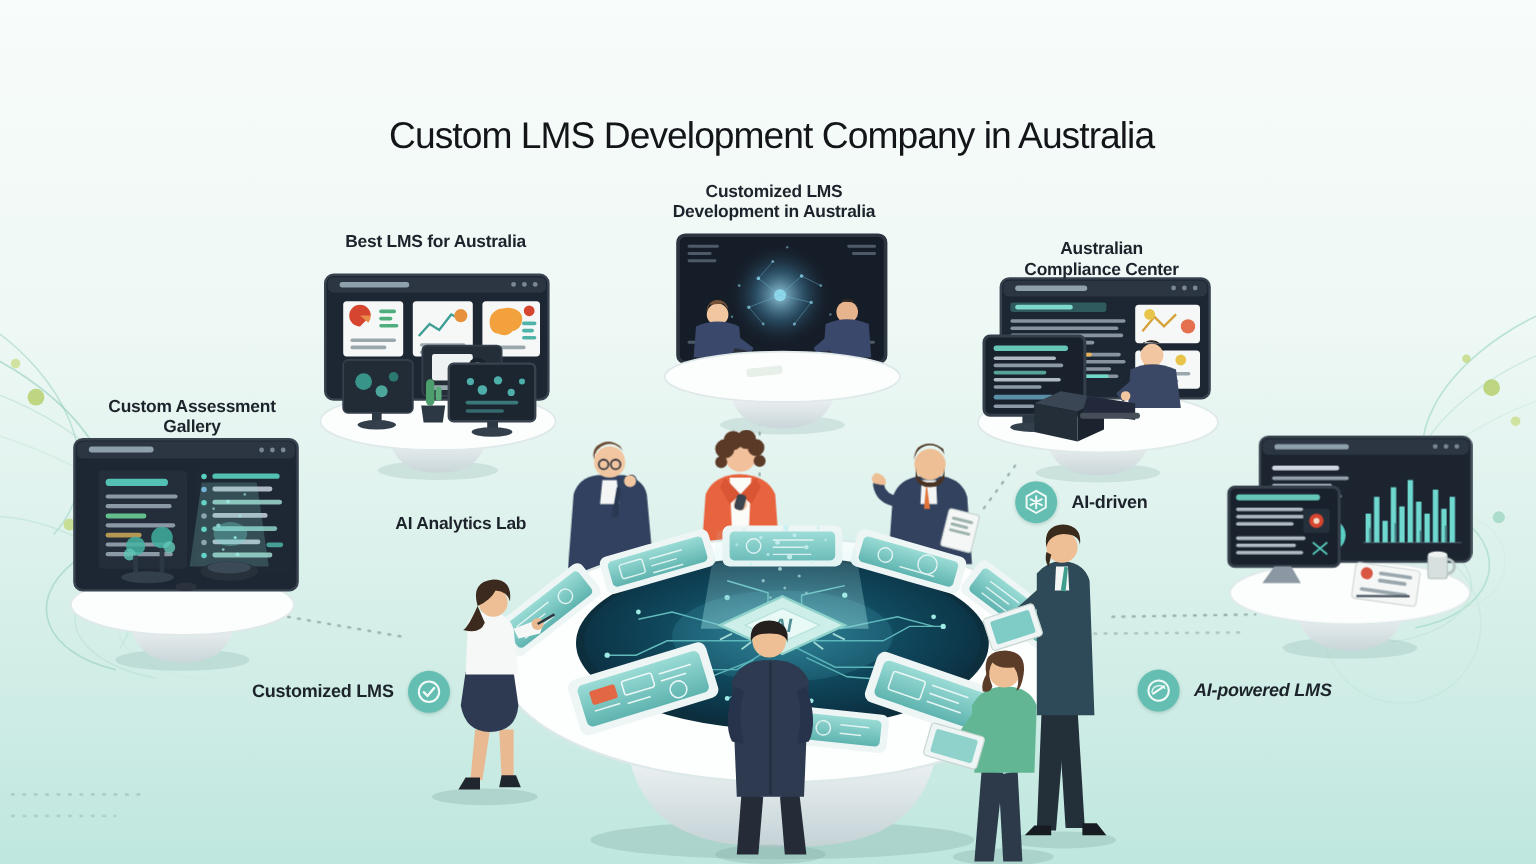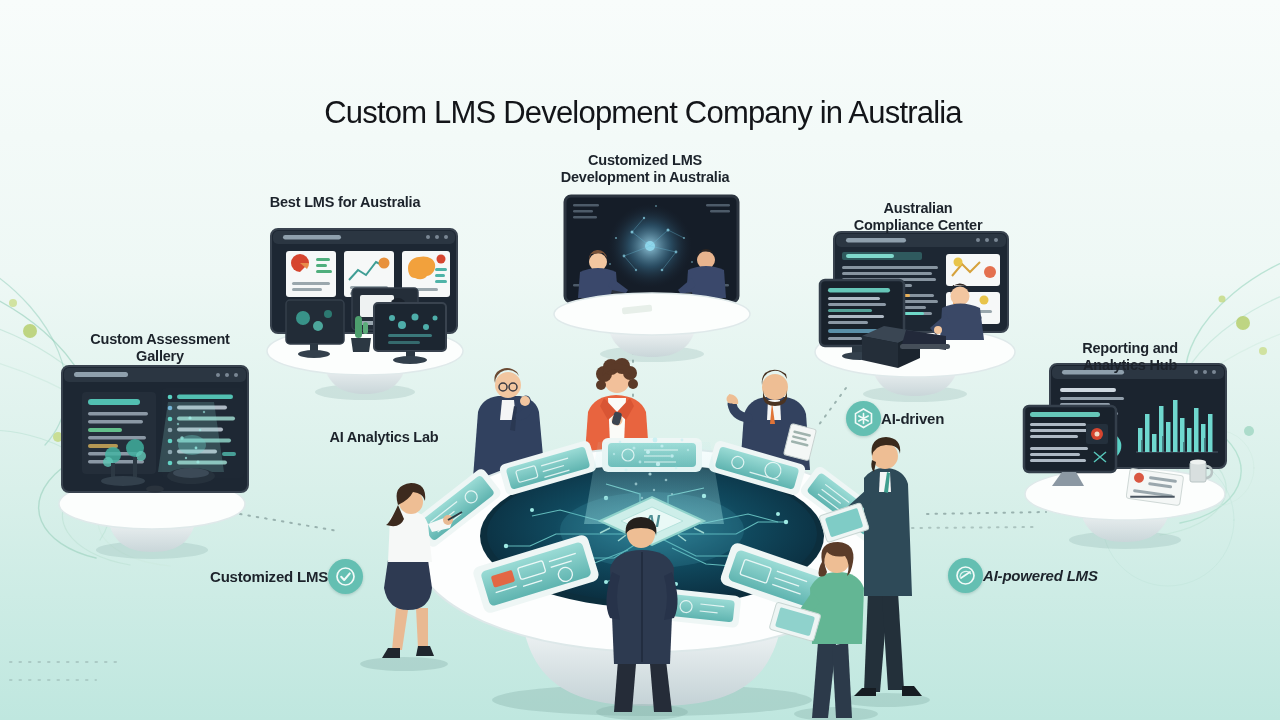--- a/index.html
+++ b/index.html
@@ -1,21 +1,21 @@
 <!DOCTYPE html>
 <html><head>
 <meta charset="utf-8">
 <style>
   html,body{margin:0;padding:0;}
   body{width:1280px;height:720px;overflow:hidden;font-family:"Liberation Sans",sans-serif;}
   .stage{position:relative;width:1280px;height:720px;background:linear-gradient(180deg,#f8fcfb 0%,#eef8f5 38%,#d9f0ea 68%,#bfe7df 100%);overflow:hidden;}
   svg.scene{position:absolute;left:0;top:0;}
   .title{position:absolute;left:643px;top:74px;transform:translateX(-50%);font-size:31px;font-weight:400;letter-spacing:-0.8px;color:#131519;white-space:nowrap;}
   .label{position:absolute;transform:translateX(-50%);font-size:14.5px;font-weight:700;color:#1c232b;text-align:center;white-space:pre-line;line-height:1.18;letter-spacing:-0.2px;}
-  .callout{position:absolute;display:flex;align-items:center;gap:0;}
+  .callout{position:absolute;display:flex;align-items:center;gap:12px;}
   .callout .txt{font-size:15px;font-weight:700;color:#1c232b;white-space:nowrap;letter-spacing:-0.2px;}
   .cicon{width:35px;height:35px;border-radius:50%;background:#64bfb2;display:flex;align-items:center;justify-content:center;flex:0 0 auto;box-shadow:0 1px 3px rgba(40,90,85,.25);}
 </style>
 </head>
 <body>
 
 <div class="stage">
 
 <svg class="scene" width="1280" height="720" viewBox="0 0 1280 720">
   <defs>
@@ -690,26 +690,25 @@
     <path d="M822,562 q-4,-20 16,-20 q18,1 15,20 q-2,12 -6,14 q4,-12 -2,-20 q-12,2 -18,-4 q-4,6 -2,16 q-3,-2 -3,-6 z" fill="#5b3c29"></path>
     <path d="M823,560 q-6,10 -4,16 q6,2 8,-4 z" fill="#5b3c29"></path>
   </g>
 
 </svg>
 
 <h1 class="title">Custom LMS Development Company in Australia</h1>
 
 <div class="label" style="left:645px;top:152px;">Customized LMS
 Development in Australia</div>
-<div class="label" style="left:345px;top:194px;">Best LMS for Australia</div>
+<div class="label" style="left:363px;top:194px;">Best LMS for Australia</div>
 <div class="label" style="left:918px;top:187px;margin-top:13px;">Australian
 Compliance Center</div>
 <div class="label" style="left:160px;top:331px;">Custom Assessment
 Gallery</div>
-<div class="label" style="left:1130px;top:340px;">Reporting and Analytics Hub</div>
 <div class="label" style="left:384px;top:429px;">AI Analytics Lab</div>
 
 <div class="callout" style="left:846px;top:401px;">
   <span class="cicon">
     <svg width="23" height="23" viewBox="0 0 23 23">
           <polygon points="11.5,2 19.5,6.6 19.5,15.9 11.5,20.5 3.5,15.9 3.5,6.6" fill="none" stroke="#f2faf8" stroke-width="1.6"></polygon>
           <path d="M11.5,6.5 v10 M6.8,9 l9.4,5 M6.8,14 l9.4,-5" stroke="#f2faf8" stroke-width="1.6" stroke-linecap="round"></path>
         </svg>
   </span>
   <span class="txt">AI-driven</span>

